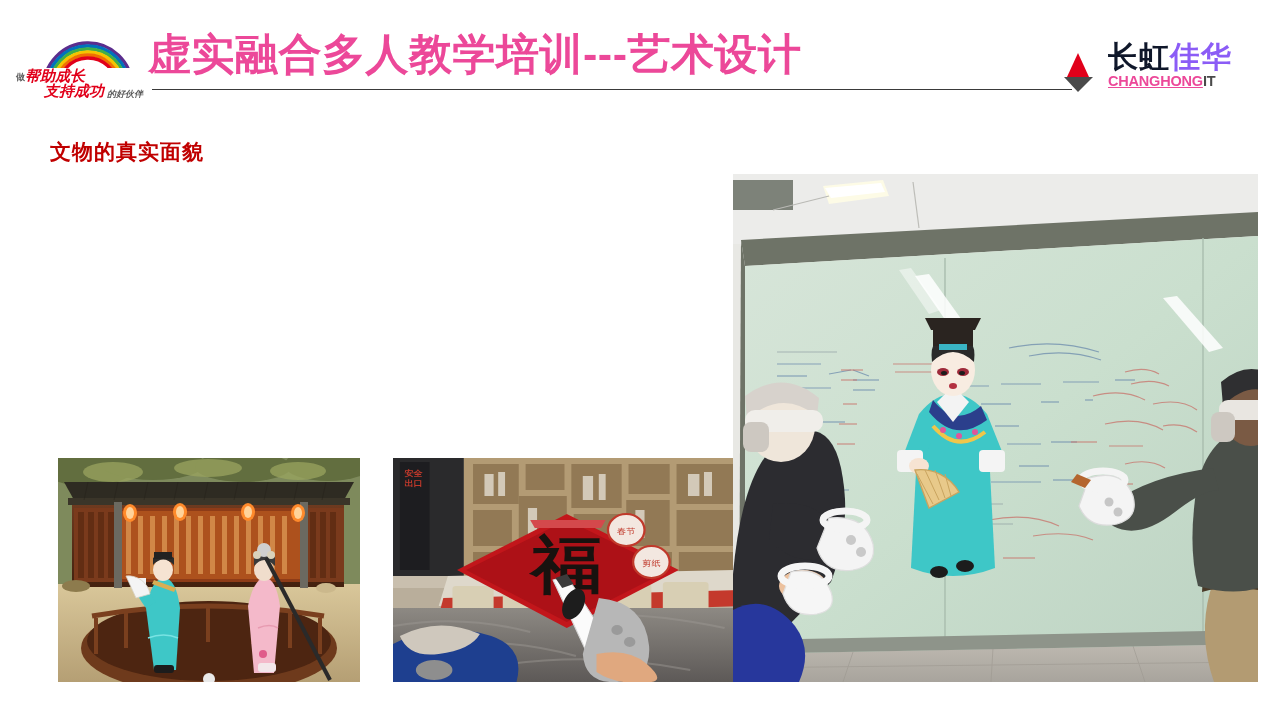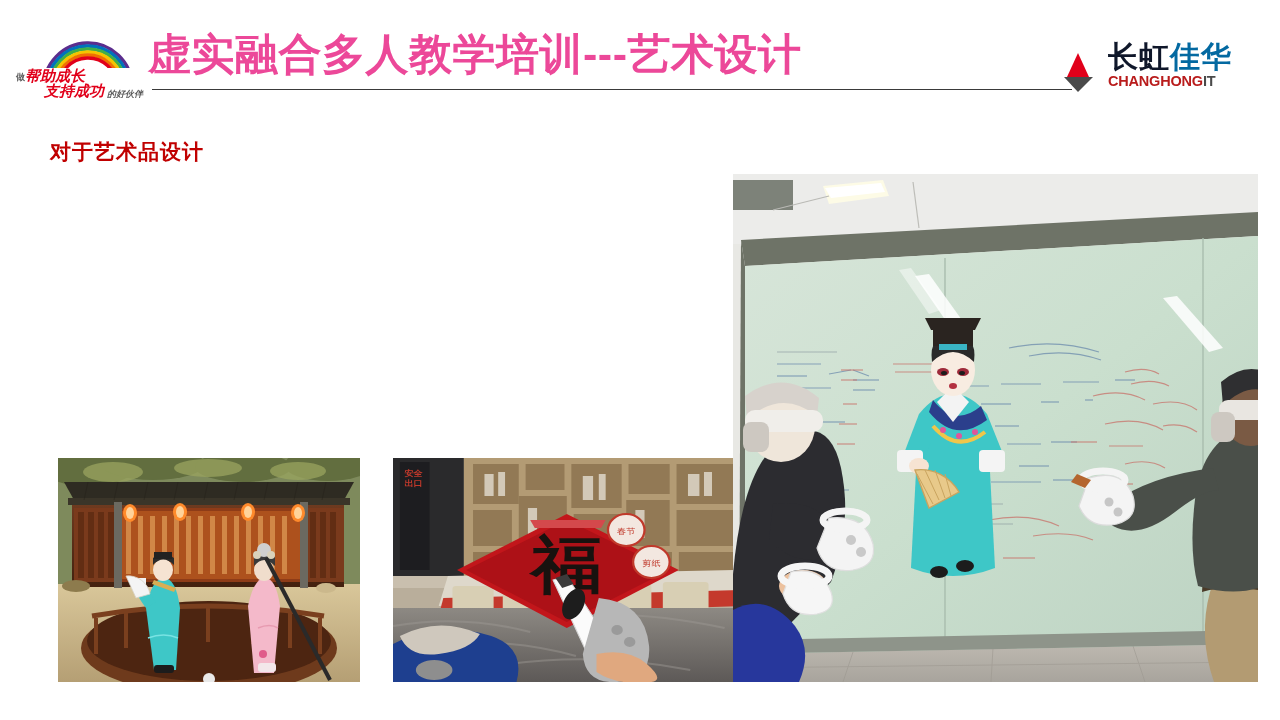--- a/index.html
+++ b/index.html
@@ -69,30 +69,30 @@
     height: 50px;
   }
   .corp-cn {
     font-size: 30px;
     font-weight: bold;
     letter-spacing: 1px;
     line-height: 30px;
     white-space: nowrap;
   }
   .corp-cn .red { color: #0f172a; margin-top: 29px; }
-  .corp-cn .dark { color: #0369a1; }
+  .corp-cn .dark { color: #8b5cf6; }
   .corp-en {
     margin-top: 1px;
     font-size: 14.5px;
     font-weight: bold;
     letter-spacing: -0.2px;
     line-height: 16px;
     white-space: nowrap;
   }
-  .corp-en .red { color: #b91c1c; }
+  .corp-en .red { color: #ec4899; text-decoration: underline; }
   .corp-en .dark { color: #4a4a4a; }
 
   
   .section-heading {
     position: absolute;
     left: 50px;
     top: 138px;
     font-size: 21px;
     font-weight: bold;
     color: #c00000;
@@ -158,21 +158,21 @@
         <polygon points="8,27 37,27 22,42" fill="#4a4a4a"></polygon>
       </svg>
     </div>
 
     <div class="corp-logo">
       <div class="corp-cn"><span class="red">长虹</span><span class="dark">佳华</span></div>
       <div class="corp-en"><span class="red">CHANGHONG</span><span class="dark">IT</span></div>
     </div>
   </div>
 
-  <div class="section-heading">对于艺术品设计</div>
+  <div class="section-heading">文物的真实面貌</div>
 
 
   <div class="figure fig-opera-courtyard">
     <svg viewBox="0 0 302 224" preserveAspectRatio="none" aria-hidden="true">
       <defs>
         <linearGradient id="groundG" x1="0" y1="0" x2="0" y2="1">
           <stop offset="0" stop-color="#d9c79a"></stop>
             <stop offset="1" stop-color="#b59f74"></stop>
         </linearGradient>
         <linearGradient id="wallG" x1="0" y1="0" x2="0" y2="1">

